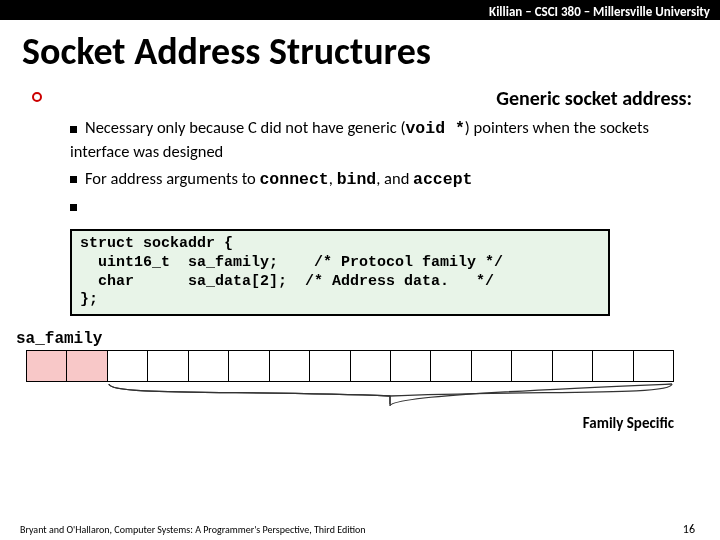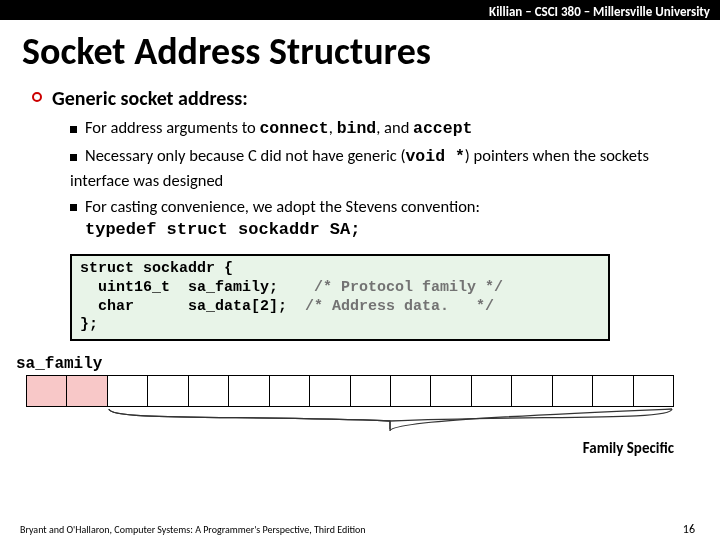--- a/index.html
+++ b/index.html
@@ -26,20 +26,21 @@
     font-weight: bold;
     padding: 8px 0 6px 22px;
   }
   .content {
     padding: 0 28px 0 28px;
   }
   .level1 {
     display: flex;
     align-items: flex-start;
     margin-top: 6px;
+    justify-content: space-between;
   }
   .circ-bullet {
     width: 10px; height: 10px;
     border: 2px solid #c00;
     border-radius: 50%;
     margin: 6px 10px 0 4px;
     flex: 0 0 auto;
   }
   .level1-text {
     font-size: 20px;
@@ -64,21 +65,21 @@
     width: 540px;
     border: 2px solid #000;
     background: #e8f4e8;
     padding: 4px 8px 4px 8px;
     font-family: "Courier New", monospace;
     font-size: 15px;
     font-weight: bold;
     line-height: 1.25;
     white-space: pre;
   }
-  .codebox .cmt { color: #737373; }
+  .codebox .cmt { color: #000000; }
   .sa-label {
     font-family: "Courier New", monospace;
     font-weight: bold;
     font-size: 16px;
     margin: 14px 16px 2px 16px;
   }
   .byteboxes {
     display: flex;
     margin-left: 26px;
     border: 1.5px solid #000;
@@ -134,30 +135,29 @@
 <div class="content">
 
   <div class="level1">
     <span class="circ-bullet"></span>
     <span class="level1-text">Generic socket address:</span>
   </div>
 
   <div class="level2">
 
     <div class="bullet-item">
+      <span class="sq-bullet"></span><span>Necessary only because C did not have generic (</span><span class="mono">void *</span><span>) pointers when the sockets interface was designed</span>
+    </div>
+
+    <div class="bullet-item">
       <span class="sq-bullet"></span><span>For address arguments to </span><span class="mono">connect</span><span>, </span><span class="mono">bind</span><span>, and </span><span class="mono">accept</span>
     </div>
 
     <div class="bullet-item">
-      <span class="sq-bullet"></span><span>Necessary only because C did not have generic (</span><span class="mono">void *</span><span>) pointers when the sockets interface was designed</span>
-    </div>
-
-    <div class="bullet-item">
-      <span class="sq-bullet"></span><span>For casting convenience, we adopt the Stevens convention:</span><br>
-      <span class="mono" style="margin-left:15px;font-size:17px">typedef struct sockaddr SA;</span>
+      <span class="sq-bullet"></span><br>
     </div>
 
   </div>
 
   <div class="codebox"><span>struct sockaddr {</span>
 <span>  uint16_t  sa_family;    </span><span class="cmt">/* Protocol family */</span>
 <span>  char      sa_data[2];  </span><span class="cmt">/* Address data.   */</span>
 <span>};</span></div>
 
 </div>

